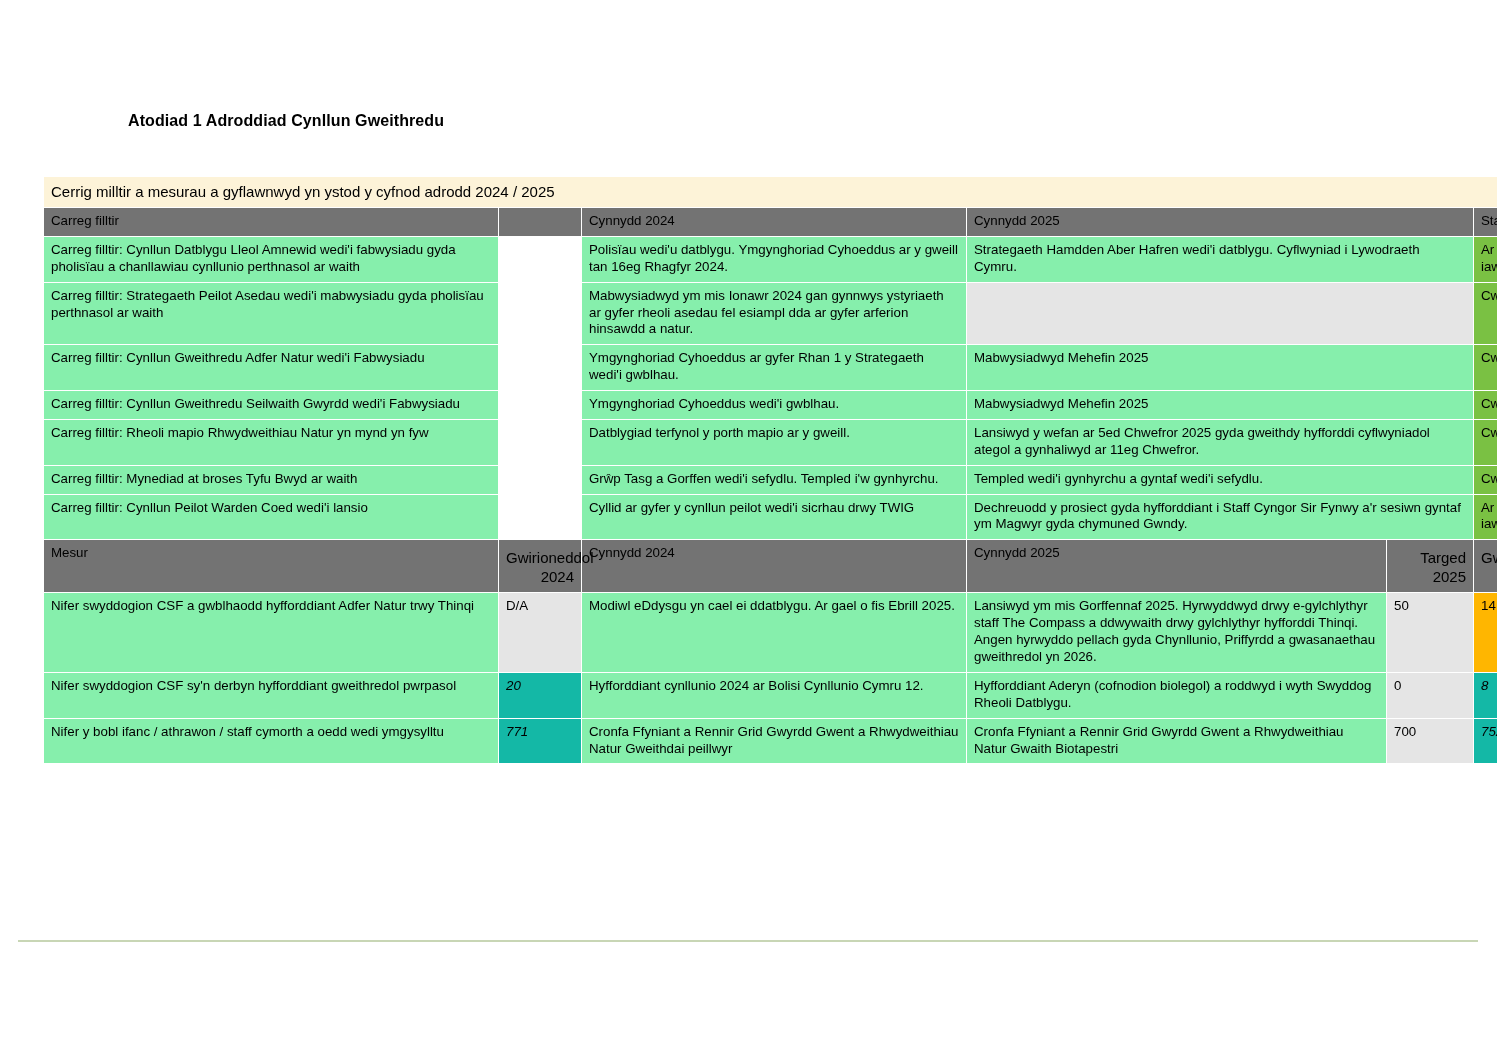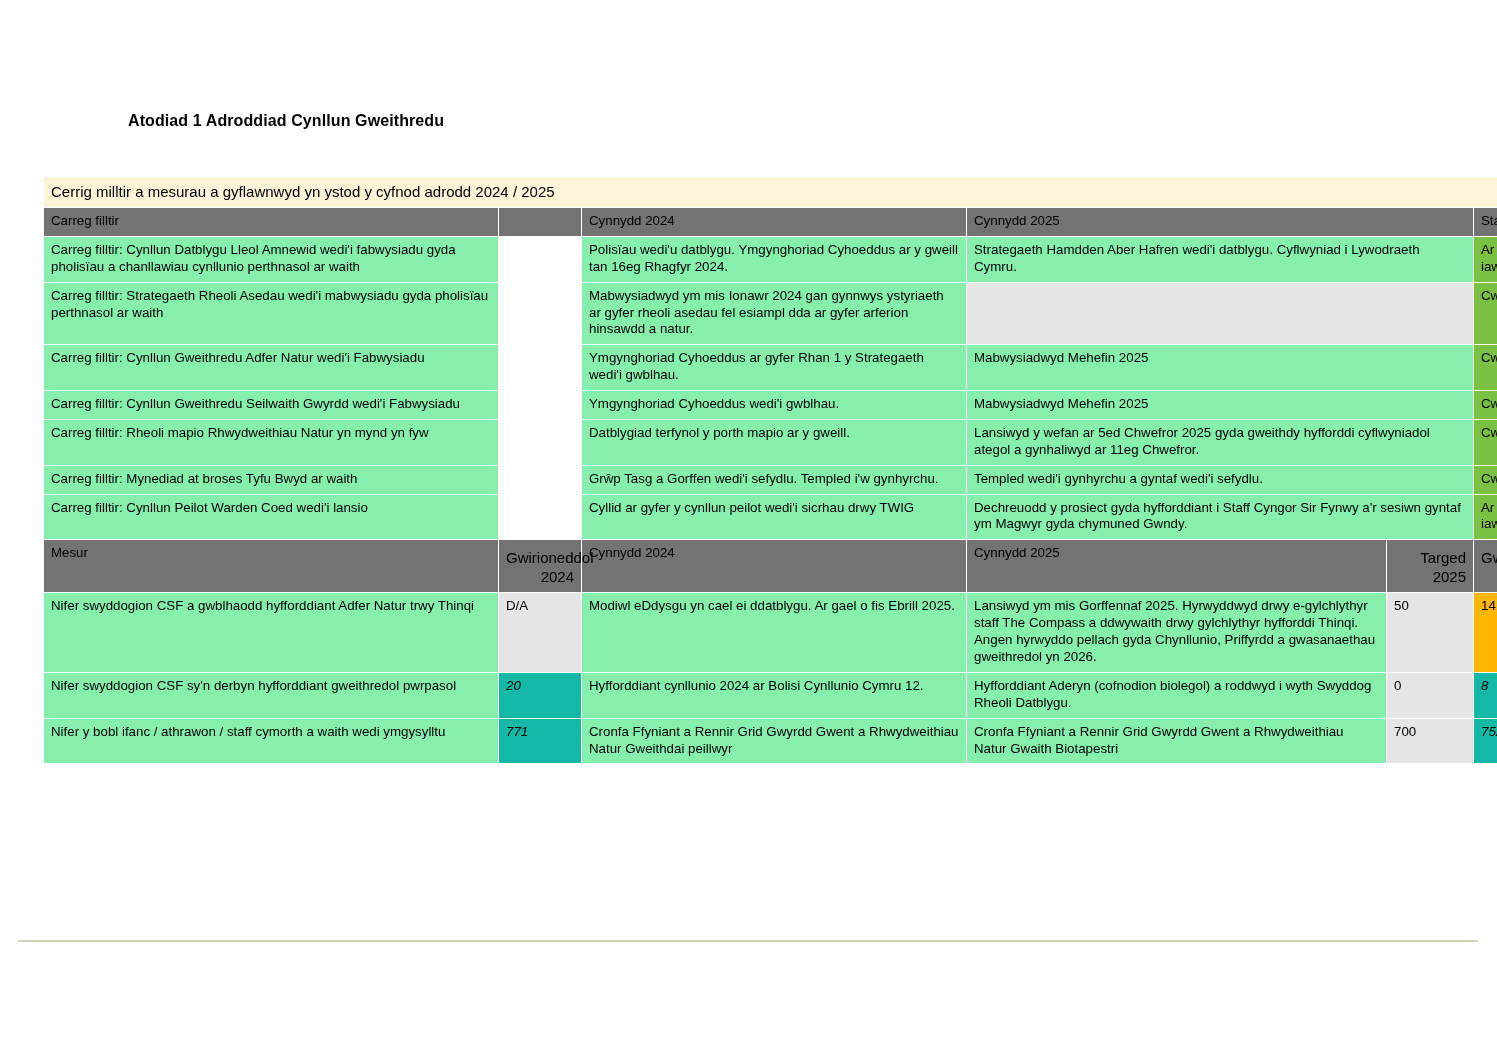--- a/index.html
+++ b/index.html
@@ -147,21 +147,21 @@
 
         <tr>
           <td class="body-cell">Carreg filltir: Cynllun Datblygu Lleol Amnewid wedi'i fabwysiadu gyda pholisïau a chanllawiau cynllunio perthnasol ar waith</td>
           <td class="blank-cell"></td>
           <td class="body-cell">Polisïau wedi'u datblygu. Ymgynghoriad Cyhoeddus ar y gweill tan 16eg Rhagfyr 2024.</td>
           <td colspan="2" class="body-cell">Strategaeth Hamdden Aber Hafren wedi'i datblygu. Cyflwyniad i Lywodraeth Cymru.</td>
           <td class="status-green">Ar y trywydd iawn</td>
         </tr>
 
         <tr>
-          <td class="body-cell">Carreg filltir: Strategaeth Rheoli Asedau wedi'i mabwysiadu gyda pholisïau perthnasol ar waith</td>
+          <td class="body-cell">Carreg filltir: Strategaeth Peilot Asedau wedi'i mabwysiadu gyda pholisïau perthnasol ar waith</td>
           <td class="blank-cell"></td>
           <td class="body-cell">Mabwysiadwyd ym mis Ionawr 2024 gan gynnwys ystyriaeth ar gyfer rheoli asedau fel esiampl dda ar gyfer arferion hinsawdd a natur.</td>
           <td colspan="2" class="grey-cell"></td>
           <td class="status-green">Cwblhawyd</td>
         </tr>
 
         <tr>
           <td class="body-cell">Carreg filltir: Cynllun Gweithredu Adfer Natur wedi'i Fabwysiadu</td>
           <td class="blank-cell"></td>
           <td class="body-cell">Ymgynghoriad Cyhoeddus ar gyfer Rhan 1 y Strategaeth wedi'i gwblhau.</td>
@@ -222,21 +222,21 @@
         <tr>
           <td class="body-cell">Nifer swyddogion CSF sy'n derbyn hyfforddiant gweithredol pwrpasol</td>
           <td class="num-green">20</td>
           <td class="body-cell">Hyfforddiant cynllunio 2024 ar Bolisi Cynllunio Cymru 12.</td>
           <td class="body-cell">Hyfforddiant Aderyn (cofnodion biolegol) a roddwyd i wyth Swyddog Rheoli Datblygu.</td>
           <td class="num-cell">0</td>
           <td class="num-green">8</td>
         </tr>
 
         <tr>
-          <td class="body-cell">Nifer y bobl ifanc / athrawon / staff cymorth a waith wedi ymgysylltu</td>
+          <td class="body-cell">Nifer y bobl ifanc / athrawon / staff cymorth a oedd wedi ymgysylltu</td>
           <td class="num-green">771</td>
           <td class="body-cell">Cronfa Ffyniant a Rennir Grid Gwyrdd Gwent a Rhwydweithiau Natur Gweithdai peillwyr</td>
           <td class="body-cell">Cronfa Ffyniant a Rennir Grid Gwyrdd Gwent a Rhwydweithiau Natur Gwaith Biotapestri</td>
           <td class="num-cell">700</td>
           <td class="num-green">752</td>
         </tr>
       </tbody>
     </table>
   </div>
 

